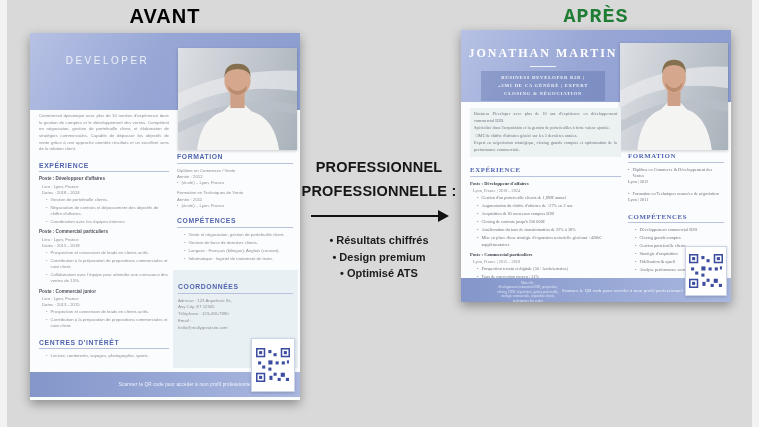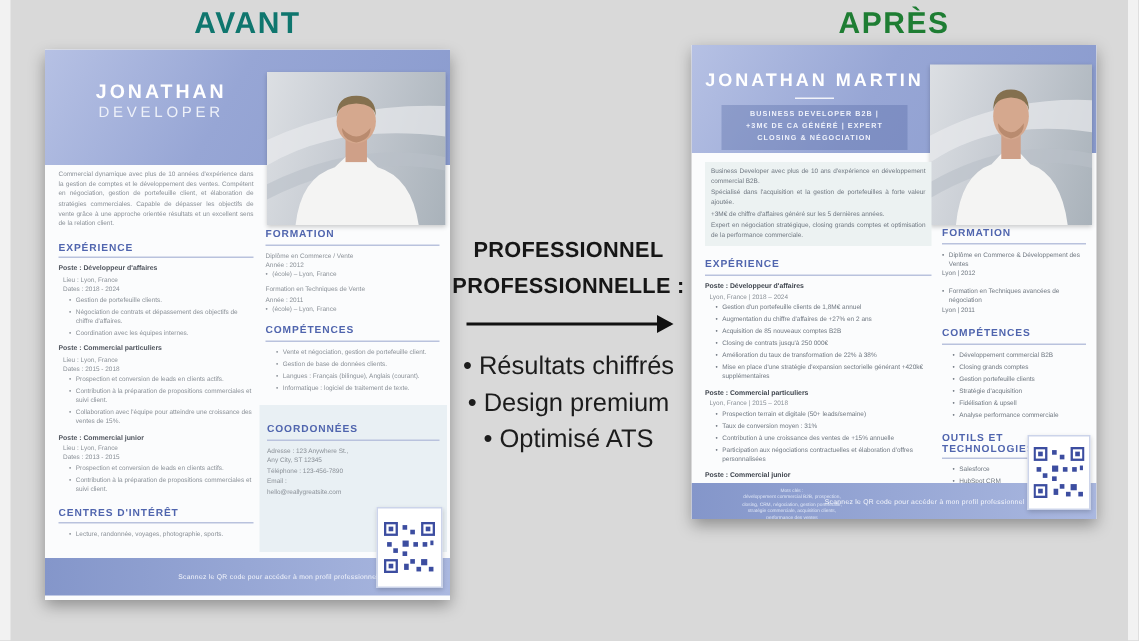--- a/index.html
+++ b/index.html
@@ -1,26 +1,26 @@
 <!DOCTYPE html>
 <html><head>
 <meta charset="utf-8">
 <style>
   html,body{margin:0;padding:0;}
   body{width:759px;height:427px;background:#d9d9d9;font-family:"Liberation Sans",sans-serif;position:relative;overflow:hidden;}
   .edge{position:absolute;top:0;bottom:0;width:7px;background:#f2f2f2;}
   .edge.l{left:0}.edge.r{right:0}
 
   .big-label{position:absolute;top:5px;font-size:20px;font-weight:700;letter-spacing:1px;text-align:center;width:270px;}
-  #label-avant{left:30px;color:#0f766e;}
-  #label-apres{left:461px;color:#1e7d33;}
+  #label-avant{left:30px;color:#000000;}
+  #label-apres{left:461px;color:#1e7d33;font-family:Liberation Mono, monospace;}
 
   .card{position:absolute;background:#fbfcfd;box-shadow:0 4px 10px rgba(0,0,0,.35);overflow:hidden;}
   #card-before{left:30px;top:33px;width:270px;height:367px;}
-  #card-after{left:461px;top:30px;width:270px;height:316px;}
+  #card-after{left:461px;top:30px;width:270px;height:272px;font-family:Liberation Serif, serif;}
 
   .cv-header{position:absolute;left:0;top:0;width:100%;background:linear-gradient(120deg,#b6c1e4 0%,#97a6d5 45%,#8a9bce 100%);}
   #card-before .cv-header{height:77px;}
   #card-after .cv-header{height:72px;}
 
   .photo{position:absolute;overflow:hidden;background:linear-gradient(105deg,#dcdfe3 0%,#c6cbd2 45%,#a9b2ba 100%);box-shadow:0 1px 3px rgba(0,0,0,.2);}
   #card-before .photo{left:148px;top:15px;width:119px;height:102px;}
   #card-after .photo{left:159px;top:13px;width:108px;height:107px;}
   .photo svg{width:100%;height:100%;display:block;}
 
@@ -76,36 +76,35 @@
 
   .qr-box{position:absolute;background:#fff;border:1px solid #ccd4ea;box-shadow:0 1px 3px rgba(0,0,0,.18);display:flex;align-items:center;justify-content:center;}
   #card-before .qr-box{right:5px;bottom:8px;width:42px;height:52px;}
   #card-after .qr-box{right:4px;bottom:6px;width:40px;height:48px;}
   .qr-box svg{width:34px;height:34px;}
 
   .mid{position:absolute;left:300px;top:156px;width:158px;text-align:center;color:#161616;}
   .mid-title{font-size:14.5px;font-weight:800;line-height:1.65;letter-spacing:.2px;}
   .arrow{margin:11px auto 17px;position:relative;width:136px;height:2.6px;background:#111;}
   .arrow-head{position:absolute;right:-2px;top:-5.2px;width:0;height:0;border-left:11px solid #111;border-top:6.5px solid transparent;border-bottom:6.5px solid transparent;}
-  .mid-bullets div{font-size:17px;margin-bottom:4.5px;color:#1c1c1c;}
+  .mid-bullets div{font-size:11px;margin-bottom:4.5px;color:#1c1c1c;font-weight:bold;}
 </style>
 </head>
 <body>
 
 <div class="edge l"></div>
 <div class="edge r"></div>
 
 <div class="big-label" id="label-avant">AVANT</div>
 <div class="big-label" id="label-apres">APRÈS</div>
 
 <div class="card" id="card-before">
   <div class="cv-header"></div>
 
   <div class="b-name-block">
-    <div class="b-name1">JONATHAN</div>
     <div class="b-role">DEVELOPER</div>
   </div>
 
   <div class="photo">
     <svg viewBox="0 0 100 90" preserveAspectRatio="none">
       <path d="M0 55 Q40 30 100 38 L100 20 Q45 18 0 40 Z" fill="#e8eaed" opacity=".7"></path>
       <path d="M0 75 Q50 48 100 58 L100 50 Q50 40 0 66 Z" fill="#b9c0c8" opacity=".6"></path>
       <path d="M16 90 Q19 62 38 56 L44 50 L56 50 L62 56 Q81 62 85 90 Z" fill="#f4f4f3"></path>
       <rect x="44" y="38" width="12" height="15" fill="#cfa088"></rect>
       <ellipse cx="50" cy="29" rx="11" ry="13" fill="#d5a88e"></ellipse>

